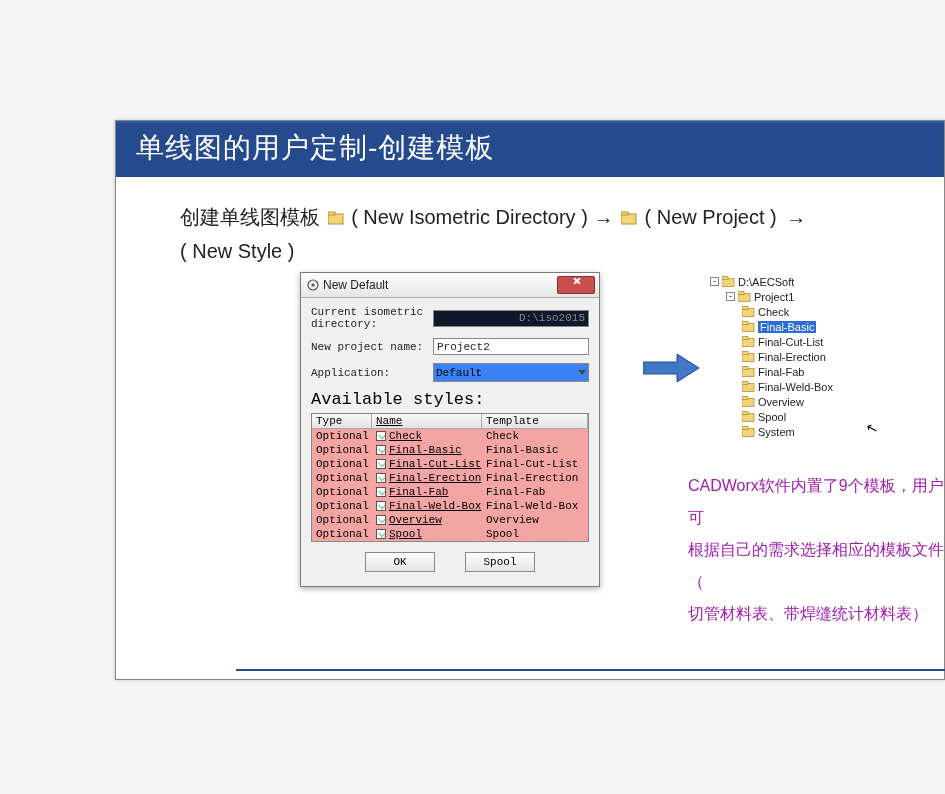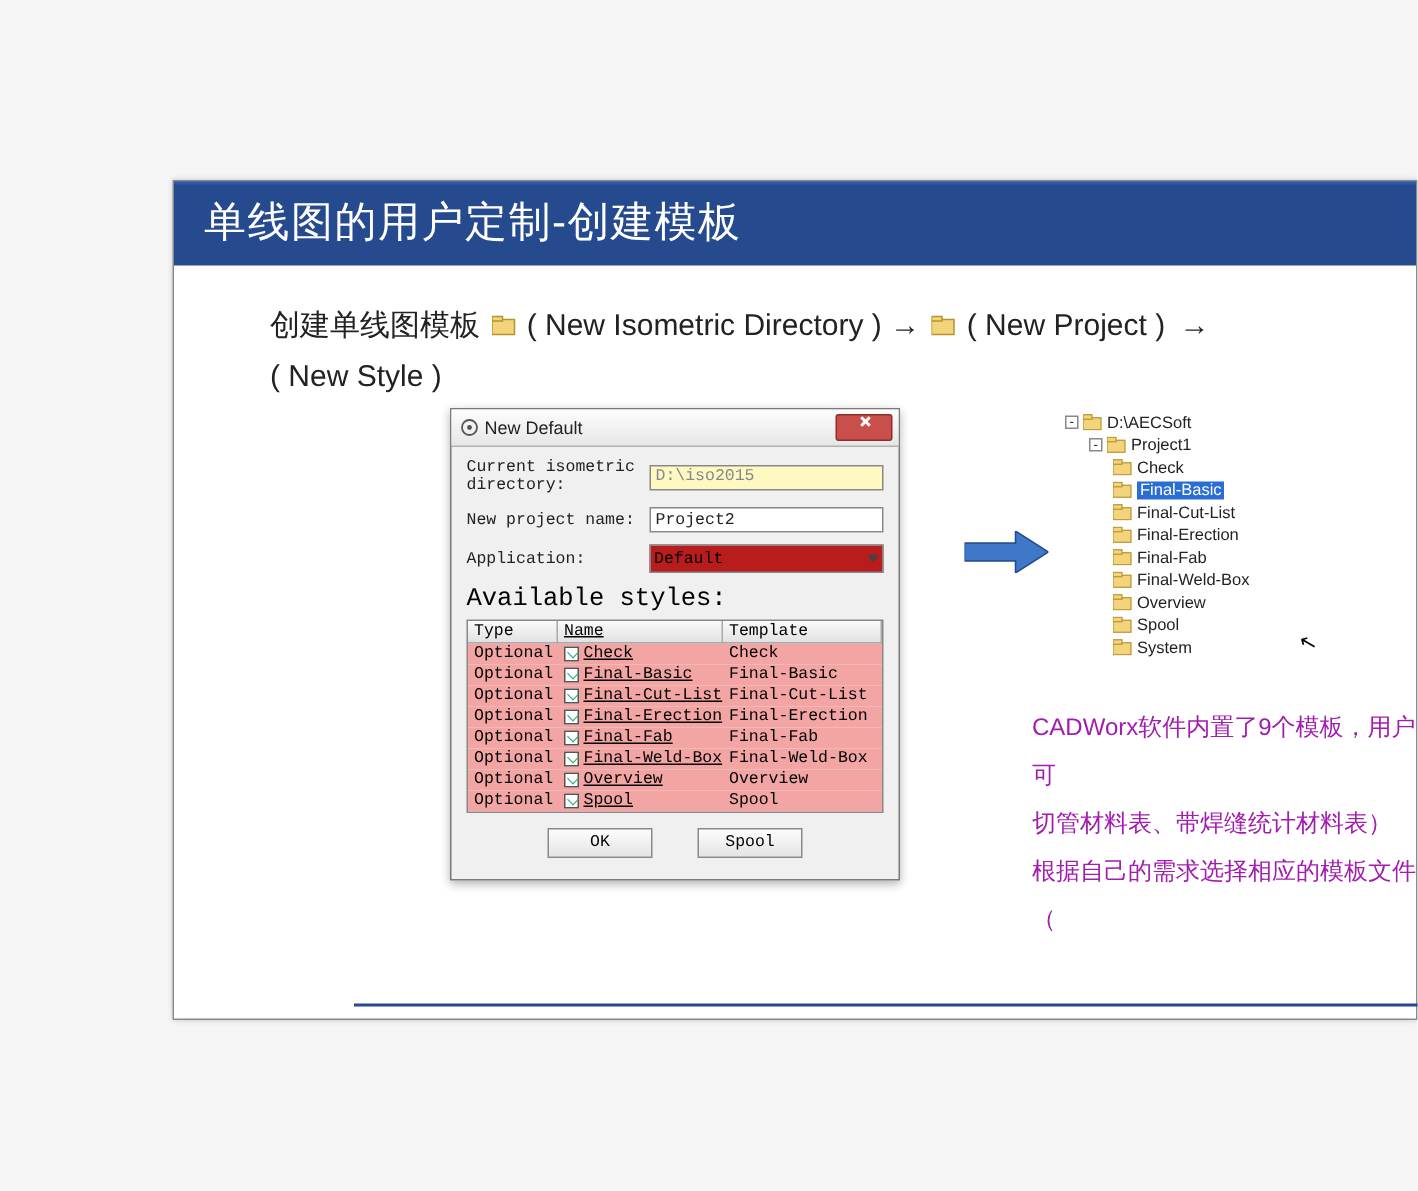--- a/index.html
+++ b/index.html
@@ -97,26 +97,26 @@
   .form-input {
     flex: 1;
     height: 17px;
     border: 1px solid #888;
     background: #fff;
     font-family: "Courier New", monospace;
     font-size: 11px;
     padding: 1px 3px;
     color: #222;
   }
-  .form-input.readonly { color: #888; background:#fef9c3; }
+  .form-input.readonly { color: #888; background:#0f172a;text-align:right; }
   .form-select {
     flex: 1;
     height: 19px;
     border: 1px solid #888;
-    background: #b91c1c;
+    background: #3b82f6;
     font-family: "Courier New", monospace;
     font-size: 11px;
     padding: 0 2px;
     display: flex;
     align-items: center;
     justify-content: space-between;
     cursor: pointer;
   }
   .chevdown {
     width:0;height:0;border-left:4px solid transparent;border-right:4px solid transparent;border-top:5px solid #444;
@@ -458,19 +458,19 @@
               <rect x="0" y="2.5" width="12" height="8" fill="#f4d47a" stroke="#b5932f" stroke-width="0.8"></rect>
               <rect x="0" y="0.5" width="6" height="3" fill="#f4d47a" stroke="#b5932f" stroke-width="0.8"></rect>
             </svg>
             <span>System</span>
           </div>
         </div>
       <div class="cursor">↖</div>
 
       <div class="body-text">
         <div>CADWorx软件内置了9个模板，用户可</div>
+        <div>根据自己的需求选择相应的模板文件（</div>
         <div>切管材料表、带焊缝统计材料表）</div>
-        <div>根据自己的需求选择相应的模板文件（</div>
       </div>
     </div>
   </div>
   <div class="bottom-rule"></div>
 </div>
 
 </body></html>

